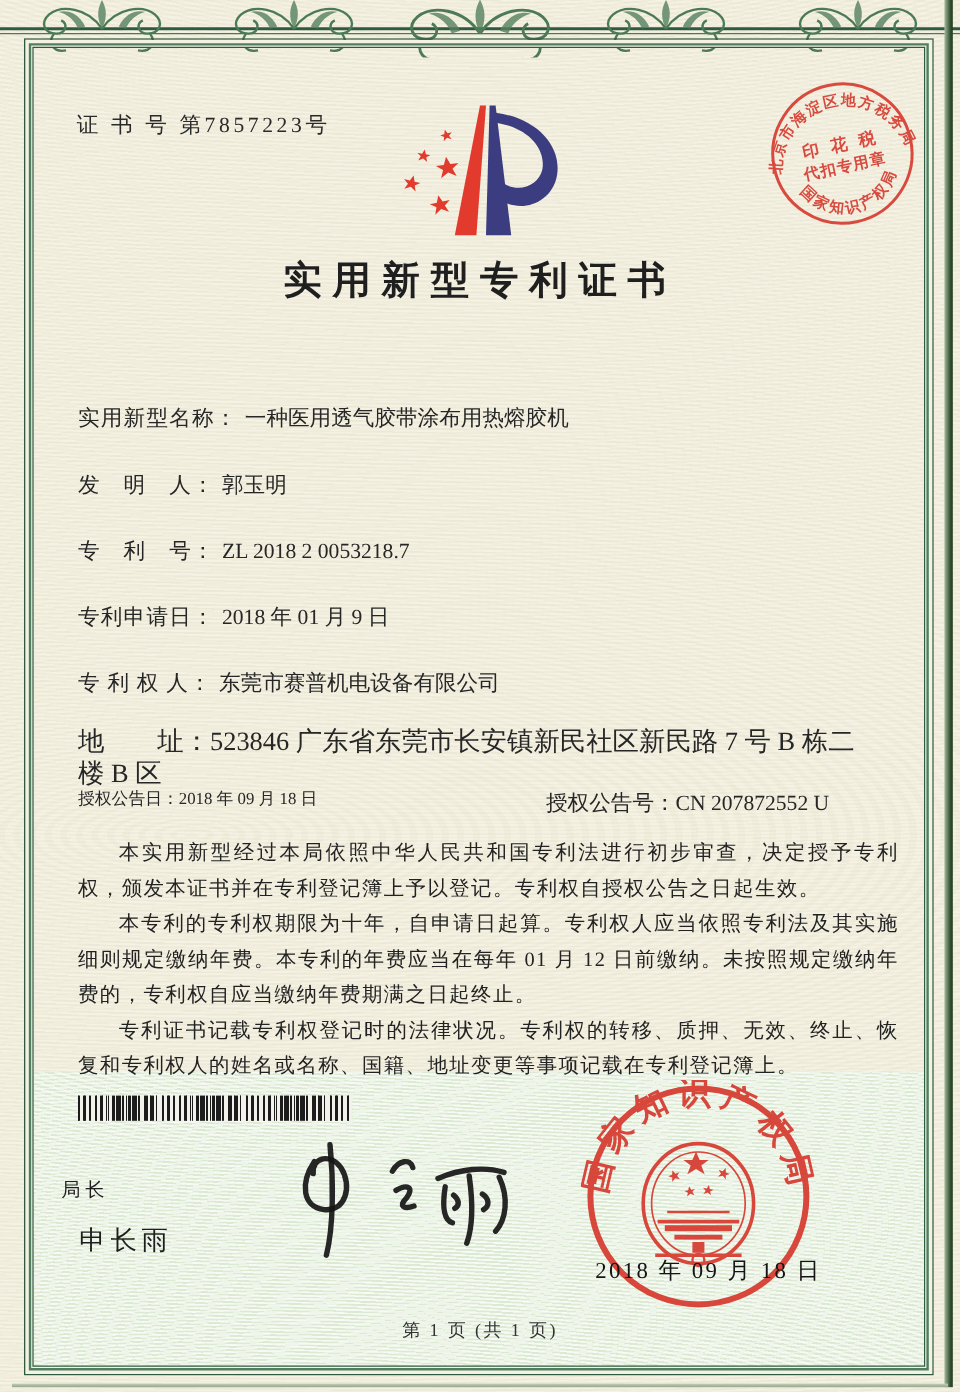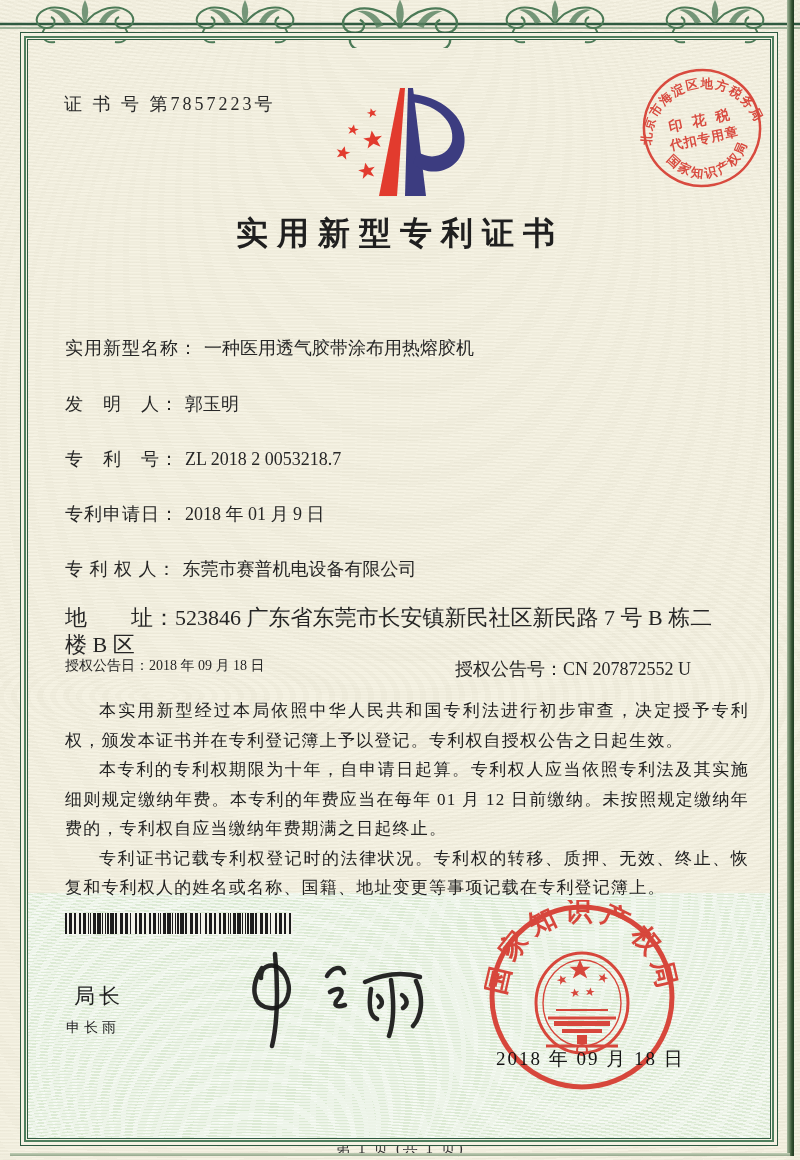--- a/index.html
+++ b/index.html
@@ -71,28 +71,28 @@
     margin:0;text-indent:2em;font-size:17px;line-height:29.5px;
     letter-spacing:1.2px;text-align:justify;color:#222;
   }
   .barcode{
     position:absolute;left:65px;top:913px;width:228px;height:21px;z-index:2;
     background:
       repeating-linear-gradient(90deg,#1c1c1c 0 2px,transparent 2px 4px,#1c1c1c 4px 7px,transparent 7px 9px,#1c1c1c 9px 10px,transparent 10px 14px),
       repeating-linear-gradient(90deg,#1c1c1c 0 1px,transparent 1px 5px);
     background-color:#f2f2ea;
   }
-  .officer-title{position:absolute;left:74px;top:982px;font-size:21px;letter-spacing:4px;color:#1e1e1e;z-index:2;}
-  .officer-name{position:absolute;left:66px;top:1019px;font-size:14px;letter-spacing:4px;color:#1e1e1e;z-index:2;}
+  .officer-title{position:absolute;left:51px;top:982px;font-size:16px;letter-spacing:4px;color:#1e1e1e;z-index:2;}
+  .officer-name{position:absolute;left:66px;top:1019px;font-size:22px;letter-spacing:4px;color:#1e1e1e;z-index:2;}
   .signature{position:absolute;left:232px;top:946px;z-index:3;}
   .signature path{stroke:#151515;stroke-width:4.5;fill:none;stroke-linecap:round;opacity:.92;}
   .big-seal{position:absolute;left:484px;top:900px;opacity:.92;z-index:2;}
   .big-seal text{font-family:"Liberation Sans","DejaVu Sans",sans-serif;font-weight:bold;}
   .seal-date{position:absolute;left:496px;top:1046px;font-size:19px;letter-spacing:2px;color:#141414;z-index:4;white-space:nowrap;}
-  .page-footer{position:absolute;left:0;right:0;top:1099px;text-align:center;font-size:15px;letter-spacing:2px;color:#333;z-index:2;margin-top:40px;}
+  .page-footer{position:absolute;left:0;right:0;top:1099px;text-align:center;font-size:15px;letter-spacing:2px;color:#333;z-index:2;}
 </style>
 </head>
 <body>
 
 <div class="page">
 
   <div class="green-panel"></div>
 
   <svg class="top-ornament" width="800" height="48" viewBox="0 0 800 48">
     <defs>

